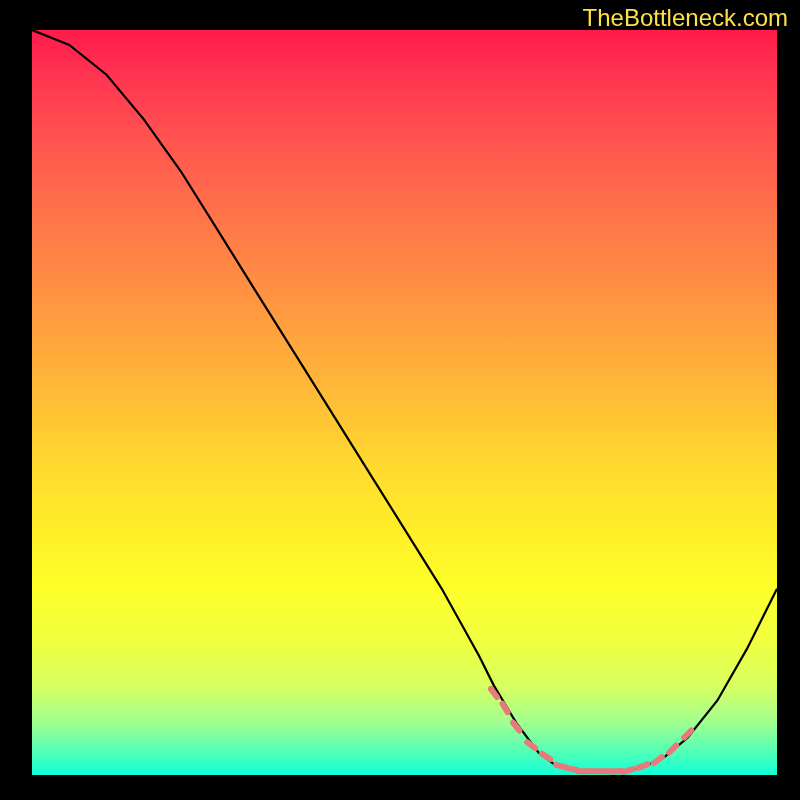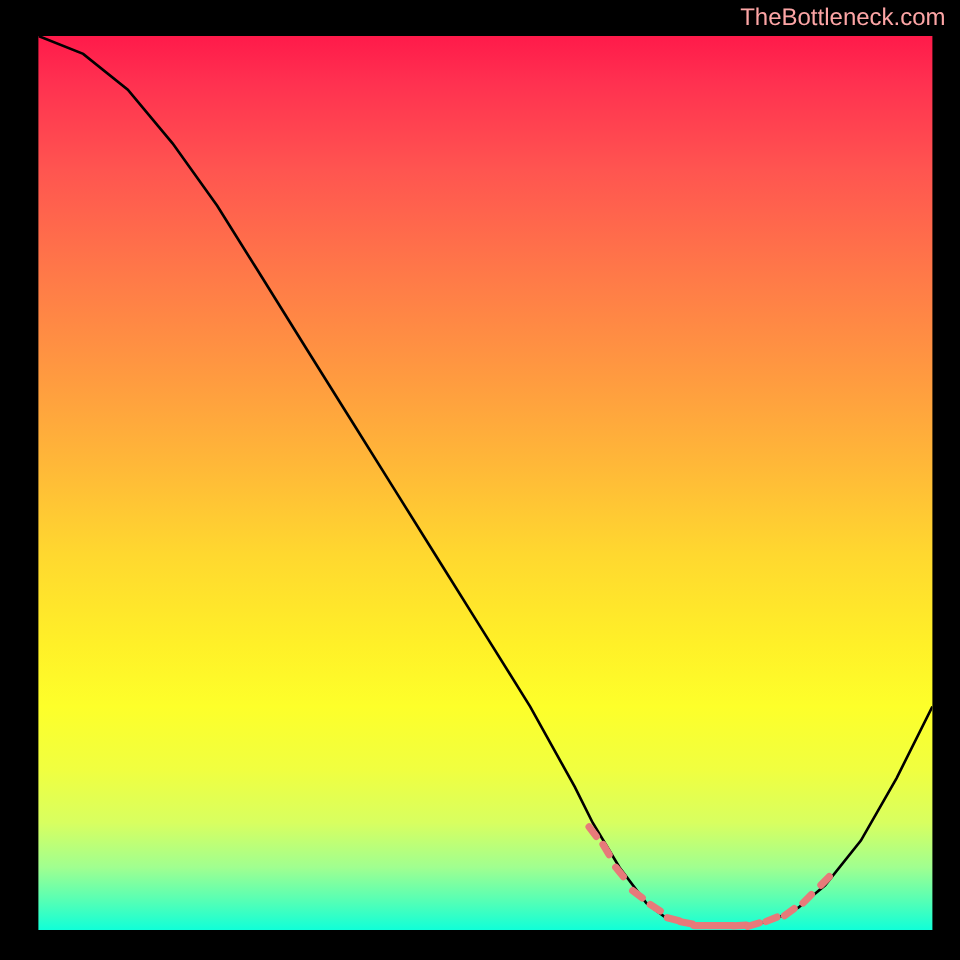--- a/index.html
+++ b/index.html
@@ -8,22 +8,22 @@
     height: 800px;
     background: #000000;
     position: relative;
     overflow: hidden;
     font-family: Arial, sans-serif;
   }
   .watermark {
     position: absolute;
     top: 4px;
     right: 12px;
-    color: #fca5a5;
-    font-size: 20px;
+    color: #fde047;
+    font-size: 24px;
     font-weight: 500;
     z-index: 10;
   }
   .plot-area {
     position: absolute;
     left: 32px;
     top: 30px;
     width: 745px;
     height: 745px;
     background: linear-gradient(to bottom,

